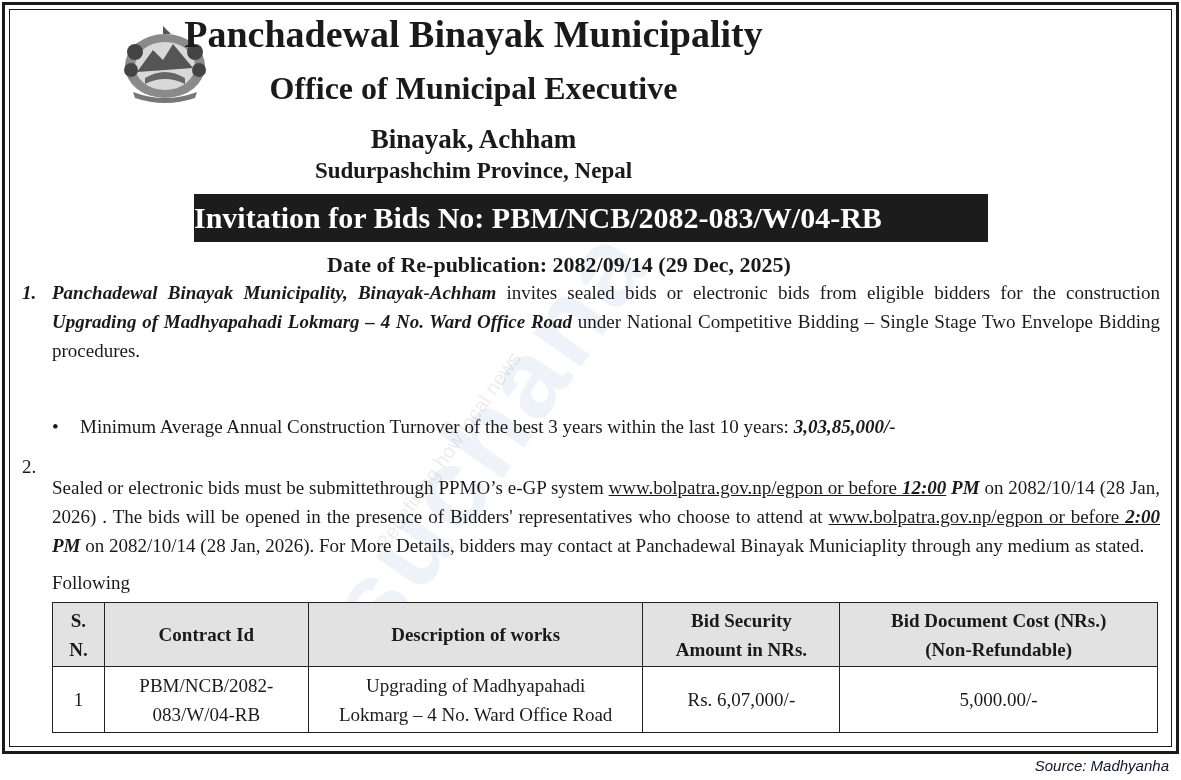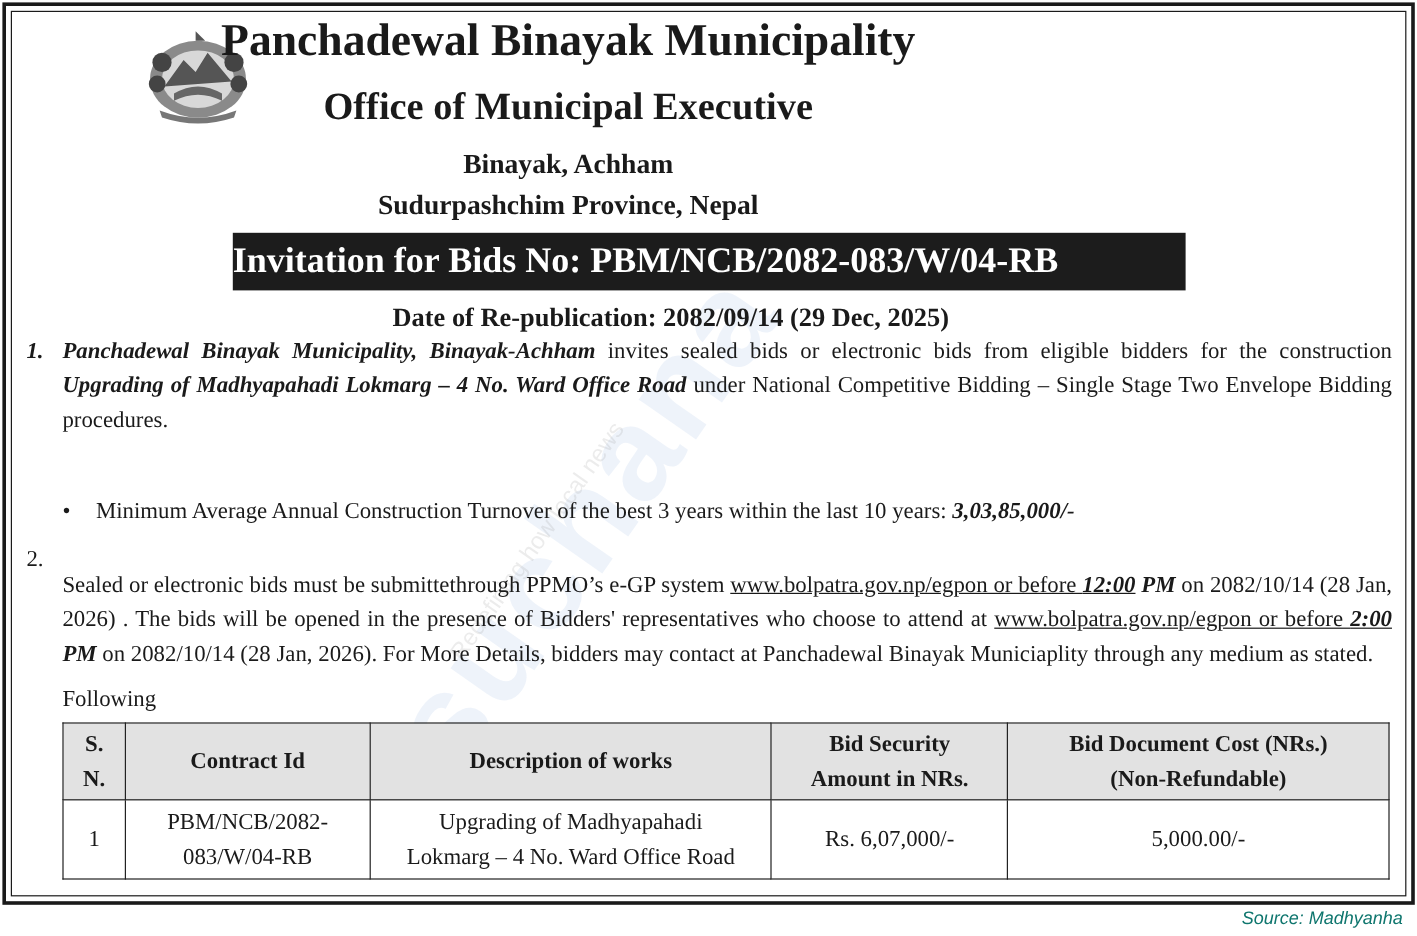--- a/index.html
+++ b/index.html
@@ -29,21 +29,21 @@
     font-size: 20px; left: 330px; top: 440px; white-space: nowrap;
   }
 
   .emblem {
     position: absolute; left: 115px; top: 22px; width: 100px; height: 82px;
   }
 
   .hdr { position: absolute; left: 0; width: 947px; text-align: center; font-weight: bold; }
   .hdr-title { top: 12px; font-size: 38px; }
   .hdr-office { top: 70px; font-size: 32px; }
-  .hdr-addr1 { top: 124px; font-size: 23px; }
+  .hdr-addr1 { top: 124px; font-size: 27px; }
   .hdr-addr2 { top: 158px; font-size: 23px; text-align: center; }
 
   .ifb-bar {
     position: absolute; left: 194px; top: 194px; width: 794px; height: 48px;
     background: #1c1c1c; color: #ffffff; text-align: left;
     font-size: 30px; font-weight: bold; line-height: 48px;
   }
   .repub { position: absolute; left: 0; top: 252px; width: 1118px; text-align: center; font-size: 22px; font-weight: bold; }
 
   .body-text { position: absolute; left: 22px; width: 1138px; font-size: 19px; line-height: 29px; }
@@ -58,21 +58,21 @@
     position: absolute; left: 52px; top: 602px; width: 1106px; border-collapse: collapse;
     font-size: 19px;
   }
   table.bids th, table.bids td { border: 1.5px solid #222; text-align: center; vertical-align: middle; }
   table.bids th { background: #e2e2e2; font-weight: bold; height: 64px; line-height: 29px; }
   table.bids td { height: 66px; line-height: 29px; }
 
   .source {
     position: absolute; right: 12px; top: 757px;
     font-family: "Liberation Sans", "DejaVu Sans", sans-serif; font-style: italic;
-    font-size: 15px; color: #0f766e;
+    font-size: 15px; color: #0f172a;
   }
 </style>
 </head>
 <body>
 
 <div class="outer-frame"></div>
 <div class="inner-frame"></div>
 
 <div class="watermark">suchana</div>
 <div class="watermark-small">Redefining how local news</div>

